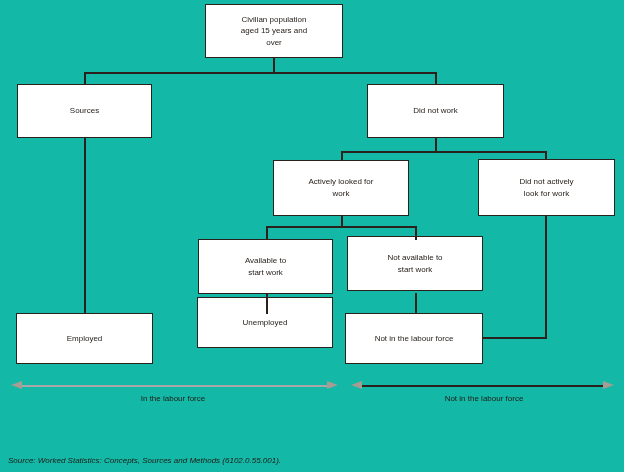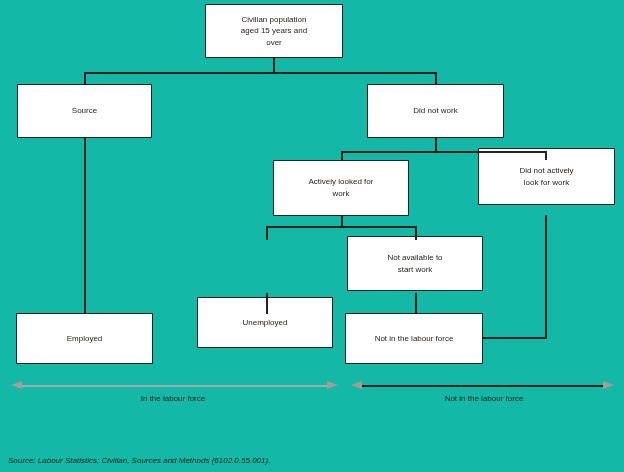--- a/index.html
+++ b/index.html
@@ -24,21 +24,21 @@
     line-height:1.45;
   }
   .node .lbl{display:inline-block;}
   
   #n-civilian{left:205px;top:4px;width:138px;height:54px;}
   #n-civilian .lbl{max-width:80px;}
   #n-worked{left:17px;top:84px;width:135px;height:54px;}
   #n-didnotwork{left:367px;top:84px;width:137px;height:54px;}
   #n-actively{left:273px;top:160px;width:136px;height:56px;}
   #n-actively .lbl{max-width:66px;}
-  #n-didnotactively{left:478px;top:148px;width:137px;height:57px;justify-content:center;}
+  #n-didnotactively{left:478px;top:159px;width:137px;height:57px;justify-content:center;}
   #n-didnotactively .lbl{max-width:68px;}
   #n-available{left:198px;top:239px;width:135px;height:55px;}
   #n-available .lbl{max-width:54px;}
   #n-notavailable{left:347px;top:236px;width:136px;height:55px;}
   #n-notavailable .lbl{max-width:66px;}
   #n-employed{left:16px;top:313px;width:137px;height:51px;}
   #n-unemployed{left:197px;top:297px;width:136px;height:51px;justify-content:center;}
   #n-nilf{left:345px;top:313px;width:138px;height:51px;}
   
   .vline{position:absolute;width:1.5px;background:#2a211c;}
@@ -80,30 +80,33 @@
 </style>
 </head>
 <body>
 
 <div id="stage">
 
   <div class="node" id="n-civilian">
     <span class="lbl">Civilian population aged 15 years and over</span>
   </div>
   <div class="node" id="n-worked">
-    <span class="lbl">Source</span>
+    <span class="lbl">Sources</span>
   </div>
   <div class="node" id="n-actively">
     <span class="lbl">Actively looked for work</span>
   </div>
   <div class="node" id="n-didnotwork">
     <span class="lbl">Did not work</span>
   </div>
   <div class="node" id="n-didnotactively">
     <span class="lbl">Did not actively look for work</span>
+  </div>
+  <div class="node" id="n-available">
+    <span class="lbl">Available to start work</span>
   </div>
   <div class="node" id="n-notavailable">
     <span class="lbl">Not available to start work</span>
   </div>
   <div class="node" id="n-employed">
     <span class="lbl">Employed</span>
   </div>
   <div class="node" id="n-unemployed">
     <span class="lbl">Unemployed</span>
   </div>
@@ -132,15 +135,15 @@
   <div class="shaft" id="arrow-left-shaft"></div>
   <div class="ah pl" id="ah-l1"></div>
   <div class="ah pr" id="ah-l2"></div>
   <div class="shaft" id="arrow-right-shaft"></div>
   <div class="ah pl" id="ah-r1"></div>
   <div class="ah pr" id="ah-r2"></div>
 
   <div class="range-label" id="range-label-left">In the labour force</div>
   <div class="range-label" id="range-label-right">Not in the labour force</div>
 
-  <div id="source-note">Source: Labour Statistics: Civilian, Sources and Methods (6102.0.55.001).</div>
+  <div id="source-note">Source: Worked Statistics: Concepts, Sources and Methods (6102.0.55.001).</div>
 
 </div>
 
 </body></html>

